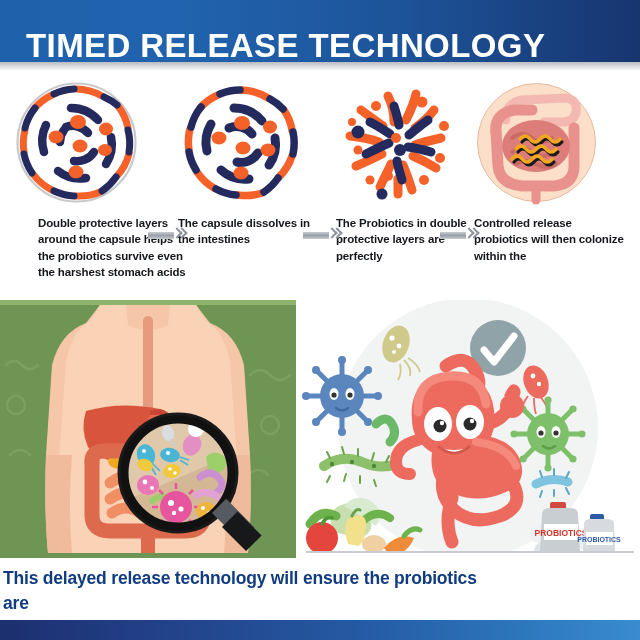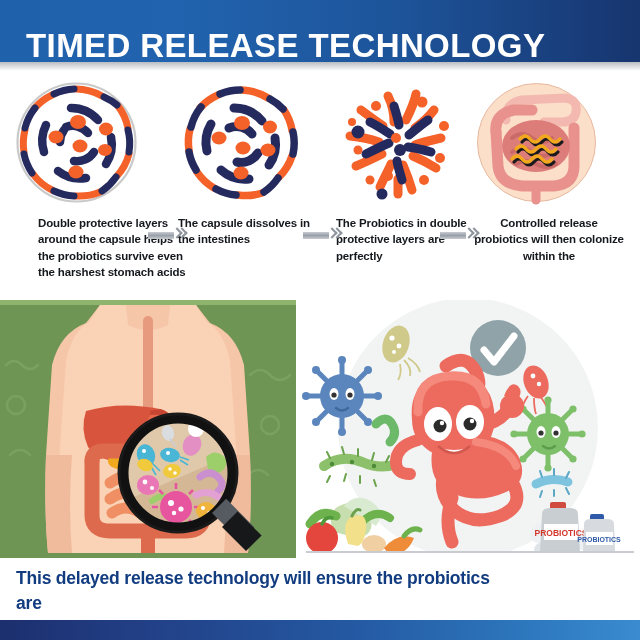--- a/index.html
+++ b/index.html
@@ -39,21 +39,21 @@
   .circle-wrap{position:relative;width:125px;height:125px;margin:0 auto 0 6px;}
   .caption{
     margin-top:10px;padding-left:6px;
     font-size:11.5px;font-weight:bold;color:#15181c;line-height:1.42;
     letter-spacing:-.15px;
     font-family:"Liberation Sans","DejaVu Sans",sans-serif;
   }
   .step-1 .caption{width:150px;margin-left:24px;}
   .step-2 .caption{width:140px;}
   .step-3 .caption{width:134px;}
-  .step-4 .caption{width:150px;text-align:center;}
+  .step-4 .caption{width:150px;}
 
   
   .arrow{position:absolute;top:148px;width:42px;height:14px;}
   .arrow .bar{
     position:absolute;left:0;top:4px;width:26px;height:7px;
     background:linear-gradient(180deg,#c8ccd2 0%,#9aa0a9 50%,#c8ccd2 100%);
   }
   .arrow .chev{
     position:absolute;top:0;width:8px;height:14px;
   }
@@ -75,21 +75,21 @@
     border-top:5px solid #8fb46e;
   }
   .panel-right{
     position:absolute;left:300px;top:0;width:340px;height:253px;
     background:#ffffff;overflow:hidden;
   }
 
   
   .bottom-text{
     position:absolute;left:0;top:560px;width:516px;height:60px;
-    padding:6px 18px 0 16px;box-sizing:border-box;
+    padding:6px 18px 0 3px;box-sizing:border-box;
   }
   .bottom-text .line{
     color:#123c80;font-size:17.5px;font-weight:bold;line-height:1.42;
     letter-spacing:-.2px;
     font-family:"Liberation Sans","DejaVu Sans",sans-serif;
   }
   .footer-bar{
     position:absolute;left:0;top:620px;width:640px;height:20px;
     background:linear-gradient(90deg,#1c2f6e 0%,#223f86 22%,#2459a2 55%,#2d77bd 82%,#3a8bd0 100%);
   }

